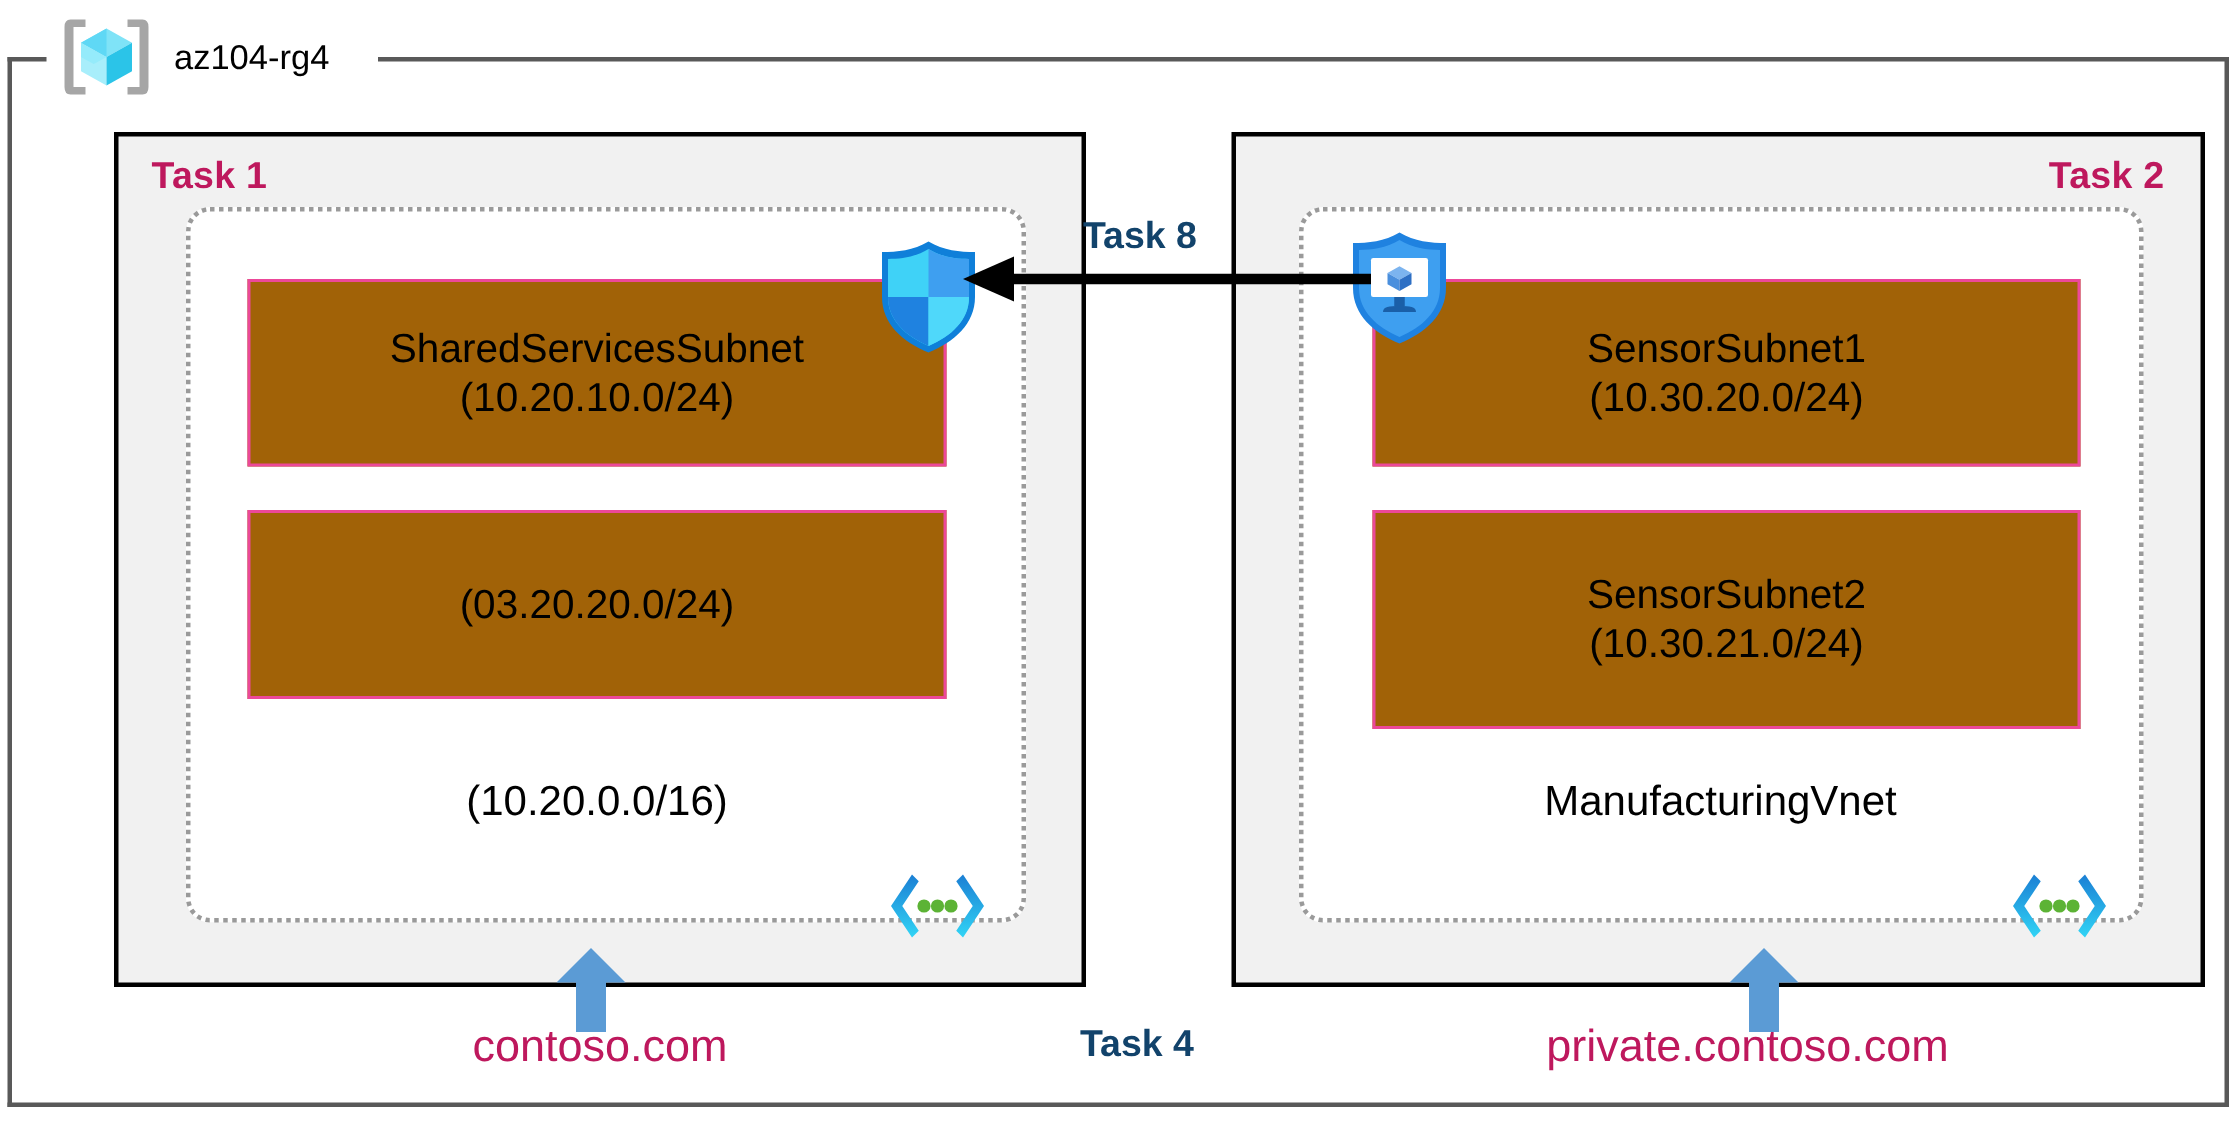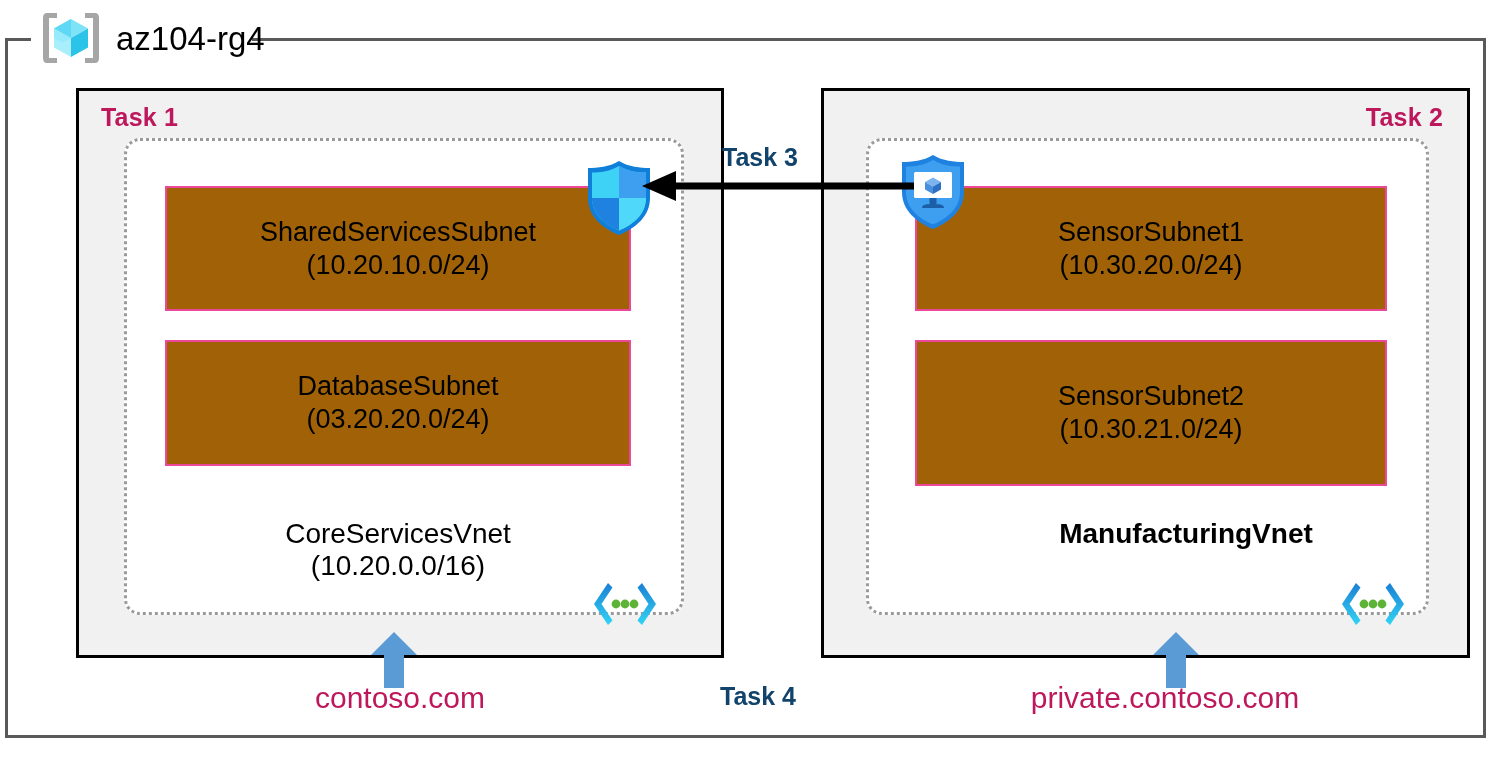--- a/index.html
+++ b/index.html
@@ -71,21 +71,21 @@
     align-items: center;
     gap: 14px;
     height: 64px;
   }
   .rg-icon {
     width: 62px;
     height: 58px;
     display: block;
   }
   .rg-title {
-    font-size: 33px;
+    font-size: 23px;
     line-height: 1;
     color: #000000;
     white-space: nowrap;
   }
 
   
   .task-panel {
     position: absolute;
     background: #f1f1f1;
     border: 3px solid #000000;
@@ -148,21 +148,21 @@
     line-height: 1.14;
   }
   .vnet-caption .vnet-name,
   .vnet-caption .vnet-cidr {
     font-size: 28px;
     color: #000000;
     white-space: nowrap;
     display: block;
   }
   #caption-core  { left: 165px; top: 518px; width: 466px; }
-  #caption-manuf { left: 950px; top: 518px; width: 472px; font-weight: bold; }
+  #caption-manuf { left: 911px; top: 518px; width: 472px; }
 
   
   .vnet-icon {
     position: absolute;
     width: 66px;
     height: 48px;
   }
   #vnet-icon-core  { left: 592px;  top: 580px; }
   #vnet-icon-manuf { left: 1340px; top: 580px; }
 
@@ -258,26 +258,24 @@
   </div>
 
   <div class="vnet-box" id="vnet-core"></div>
 
   <div class="subnet-box" id="subnet-shared">
     <span class="subnet-name">SharedServicesSubnet</span>
     <span class="subnet-cidr">(10.20.10.0/24)</span>
   </div>
 
   <div class="subnet-box" id="subnet-database">
-    <span class="subnet-name">DatabaseSubnet</span>
     <span class="subnet-cidr">(03.20.20.0/24)</span>
   </div>
 
   <div class="vnet-caption" id="caption-core">
-    <span class="vnet-name">CoreServicesVnet</span>
     <span class="vnet-cidr">(10.20.0.0/16)</span>
   </div>
 
   <svg class="vnet-icon" id="vnet-icon-core" viewBox="0 0 66 48">
     <defs>
       <linearGradient id="vnGradL1" x1="0" y1="0" x2="0" y2="1">
         <stop offset="0%" stop-color="#1b7fd4"></stop>
         <stop offset="100%" stop-color="#31d4f5"></stop>
       </linearGradient>
       <linearGradient id="vnGradR1" x1="0" y1="0" x2="0" y2="1">
@@ -350,21 +348,21 @@
 
     <path d="M37 25.5 L45 30 L37 34.5 L29 30 Z" fill="#7cb4ef"></path>
     <path d="M29 30 L37 34.5 L37 42 L29 37.5 Z" fill="#4a8fdd"></path>
     <path d="M45 30 L45 37.5 L37 42 L37 34.5 Z" fill="#2d6fc4"></path>
   </svg>
 
   <svg id="peer-arrow" viewBox="0 0 276 36">
     <line x1="274" y1="18" x2="34" y2="18" stroke="#000000" stroke-width="7"></line>
     <path d="M2 18 L36 3 L36 33 Z" fill="#000000"></path>
   </svg>
-  <span id="label-task3">Task 3</span>
+  <span id="label-task3">Task 8</span>
 
   <span id="label-task4">Task 4</span>
 
   <svg class="dns-arrow" id="dns-arrow-left" viewBox="0 0 48 56">
     <path d="M24 0 L47 23 L34 23 L34 56 L14 56 L14 23 L1 23 Z" fill="#5b9bd5"></path>
   </svg>
   <span class="dns-zone" id="dns-zone-left">contoso.com</span>
 
   <svg class="dns-arrow" id="dns-arrow-right" viewBox="0 0 48 56">
     <path d="M24 0 L47 23 L34 23 L34 56 L14 56 L14 23 L1 23 Z" fill="#5b9bd5"></path>

